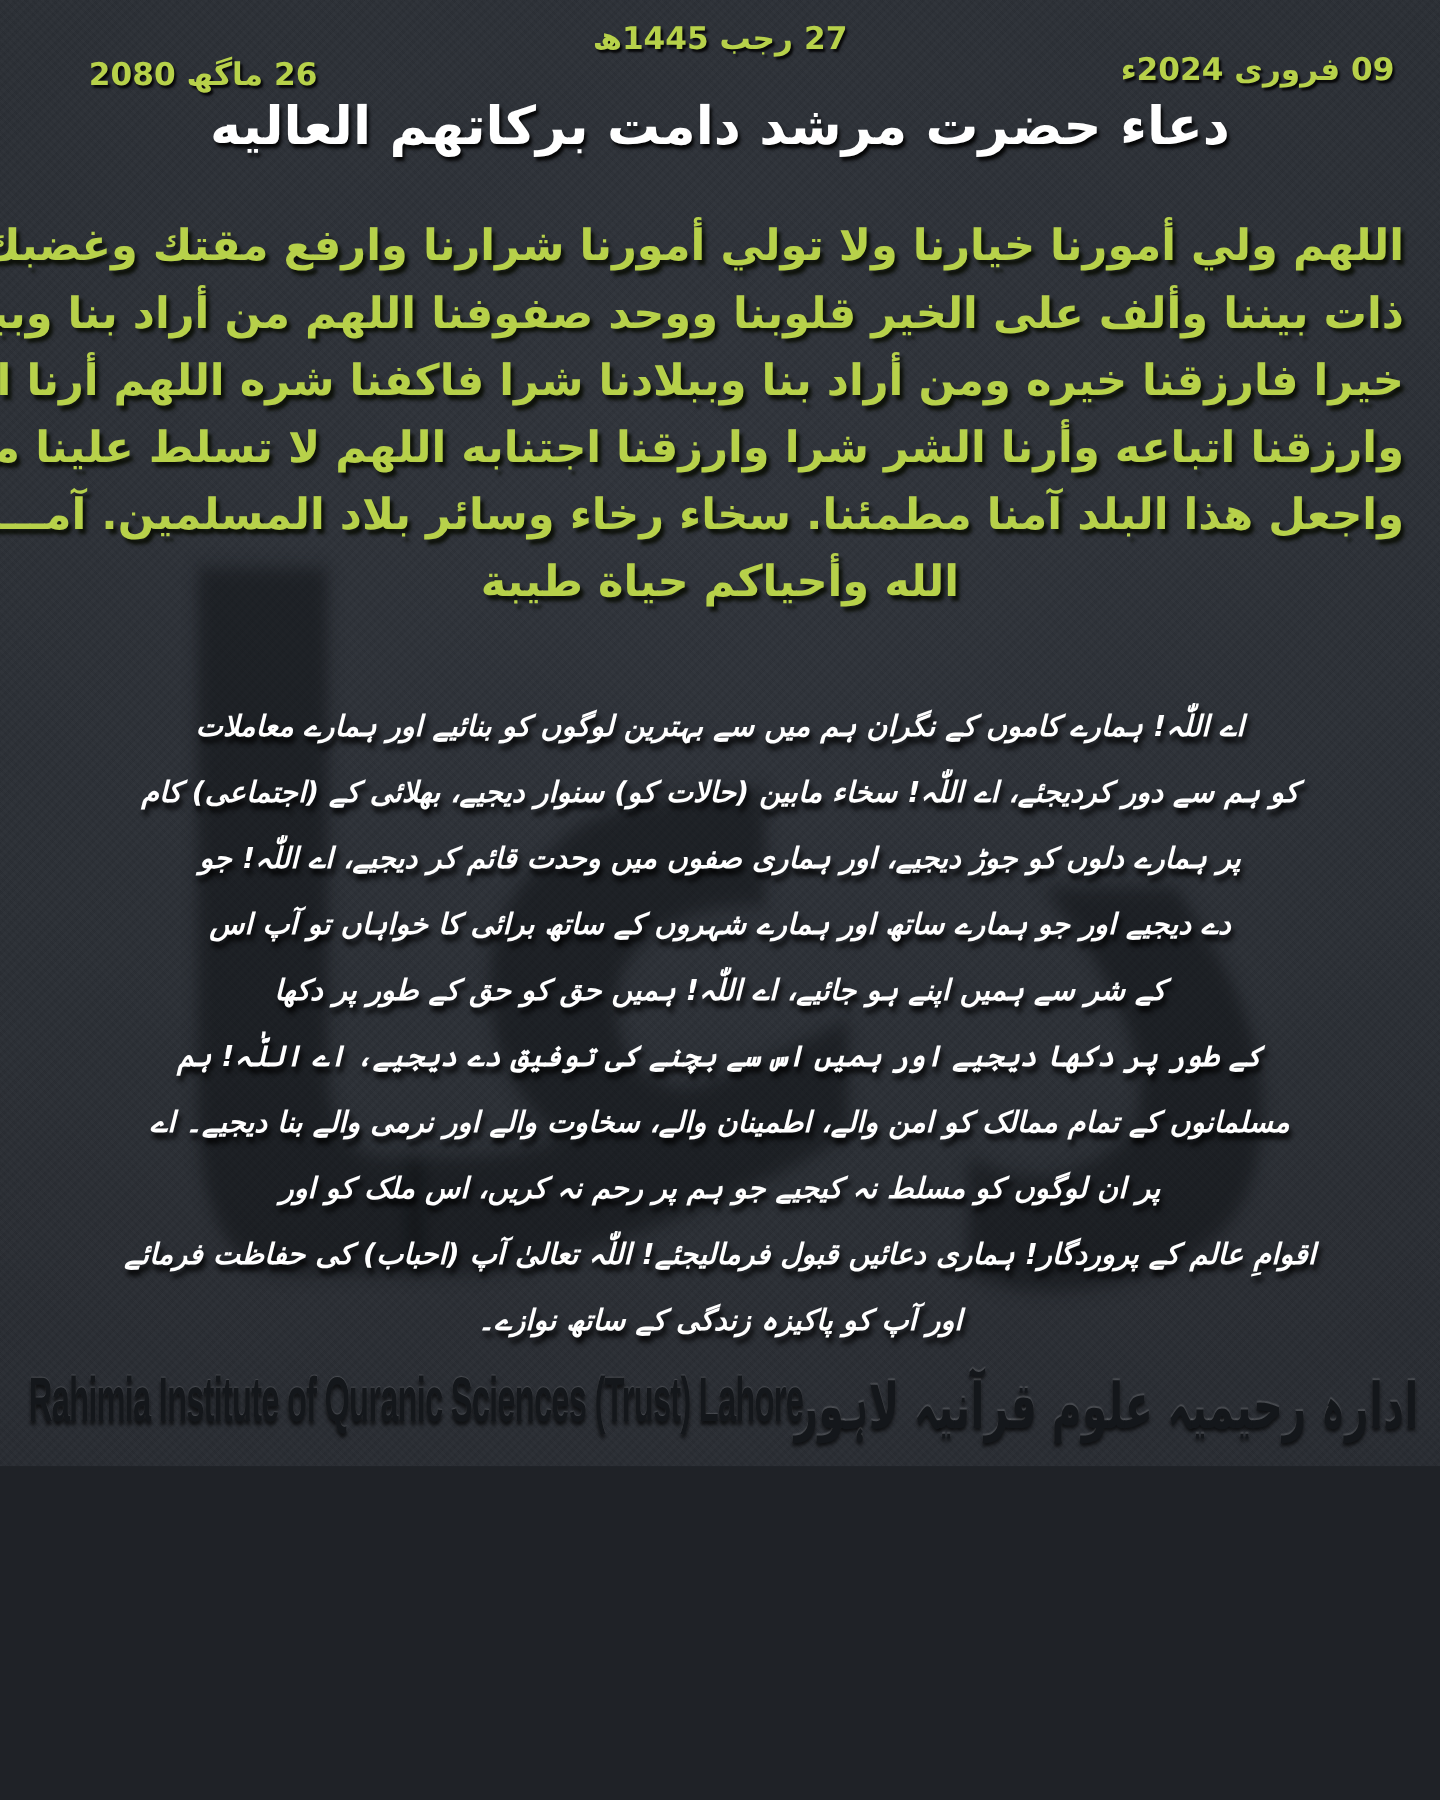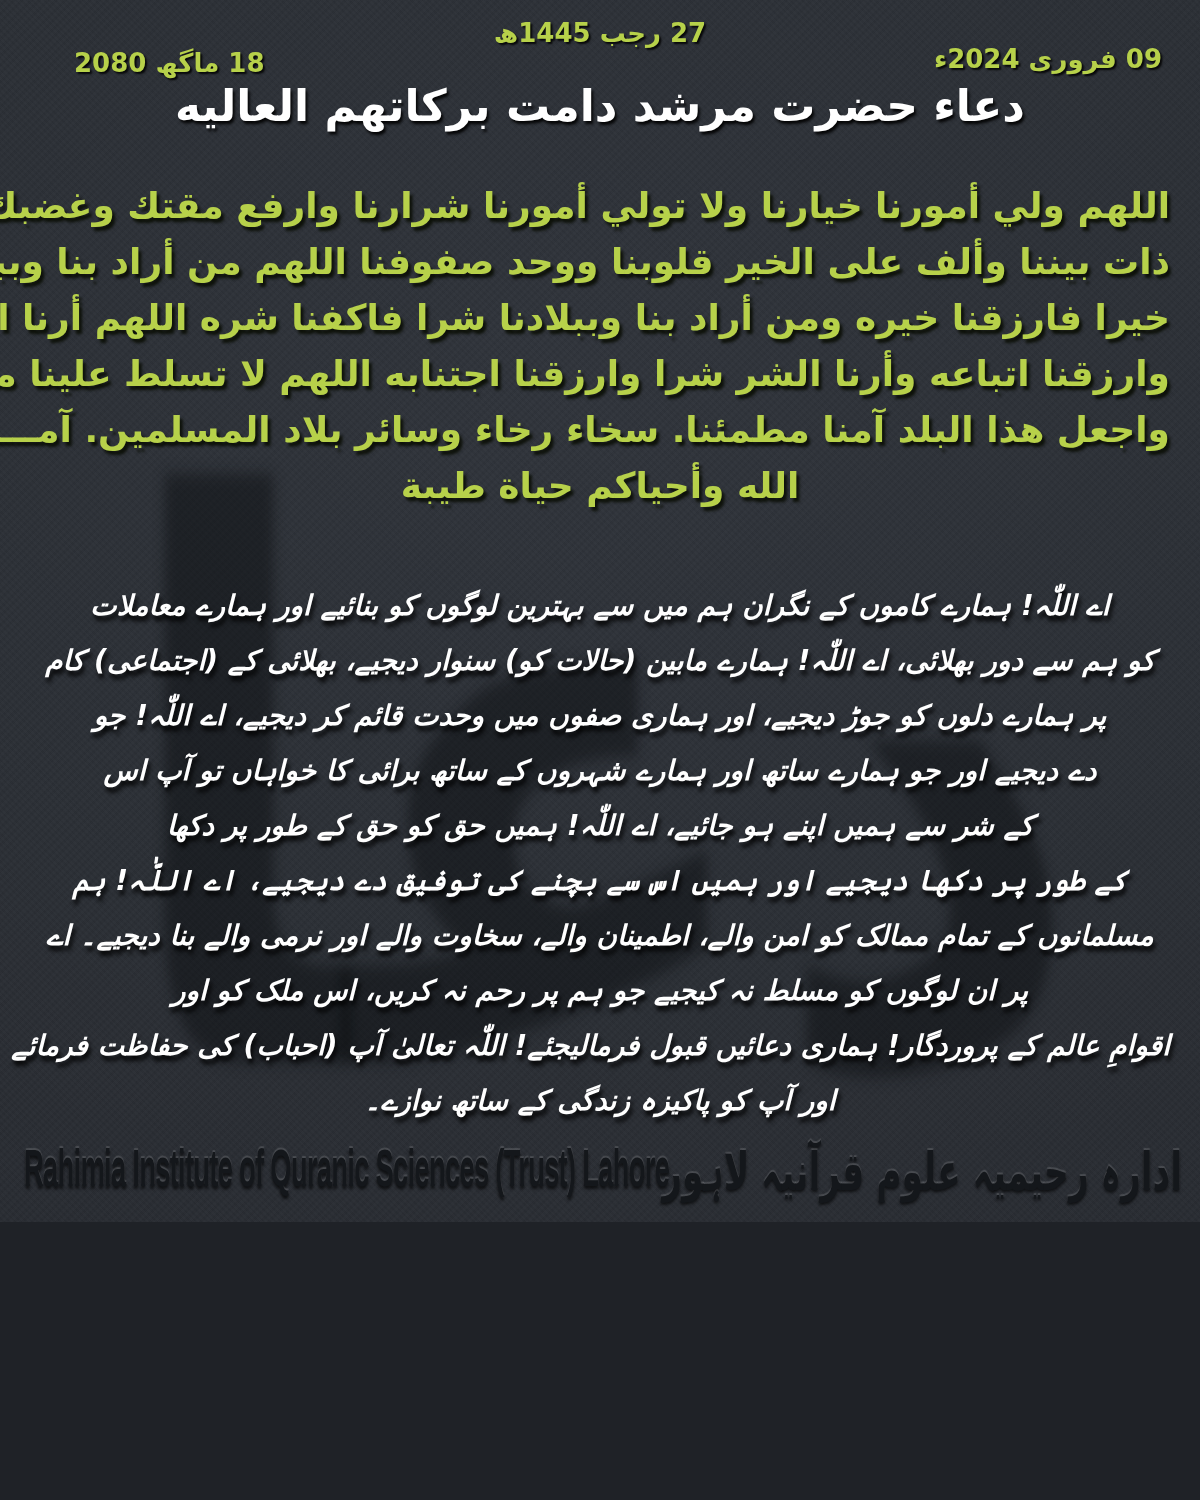--- a/index.html
+++ b/index.html
@@ -80,21 +80,21 @@
     text-shadow: 3px 4px 3px rgba(8,12,2,0.85);
   }
   .arabic .line { white-space: nowrap; }
 
   .urdu {
     top: 578px;
     left: 30px;
     right: 30px;
     text-align: center;
     color: #ffffff;
-    font-size: 28px;
+    font-size: 24px;
     font-weight: bold;
     font-style: italic;
     line-height: 55px;
     text-shadow: 2px 5px 4px rgba(0,0,0,0.9);
   }
   .urdu .line { white-space: nowrap; }
 
   .footer-en {
     left: 24px;
     bottom: 32px;
@@ -126,36 +126,36 @@
 <div class="poster">
 
   <div class="grain"></div>
 
   <div class="watermark" dir="rtl">دعا</div>
 
   <div class="layer hdr-date date-center" dir="rtl">27 رجب 1445ھ</div>
 
   <div class="layer hdr-date date-right" dir="rtl">09 فروری 2024ء</div>
 
-  <div class="layer hdr-date date-left" dir="rtl">18 ماگھ 2080</div>
+  <div class="layer hdr-date date-left" dir="rtl">26 ماگھ 2080</div>
 
   <h1 class="layer title" dir="rtl">دعاء حضرت مرشد دامت برکاتهم العاليه</h1>
 
   <section class="layer arabic" dir="rtl">
     <div class="line">اللهم ولي أمورنا خيارنا ولا تولي أمورنا شرارنا وارفع مقتك وغضبك عنا اللهم أصلح</div>
     <div class="line">ذات بيننا وألف على الخير قلوبنا ووحد صفوفنا اللهم من أراد بنا وببلادنا</div>
     <div class="line">خيرا فارزقنا خيره ومن أراد بنا وببلادنا شرا فاكفنا شره اللهم أرنا الحق حقا</div>
     <div class="line">وارزقنا اتباعه وأرنا الشر شرا وارزقنا اجتنابه اللهم لا تسلط علينا من لا يرحمنا</div>
     <div class="line">واجعل هذا البلد آمنا مطمئنا. سخاء رخاء وسائر بلاد المسلمين. آمــــين يارب العالمين حفظكم</div>
     <div class="line">الله وأحياكم حياة طيبة</div>
   </section>
 
   <section class="layer urdu" dir="rtl">
     <div class="line">اے اللّٰہ! ہمارے کاموں کے نگران ہم میں سے بہترین لوگوں کو بنائیے اور ہمارے معاملات</div>
-    <div class="line">کو ہم سے دور بھلائی، اے اللّٰہ! ہمارے مابین (حالات کو) سنوار دیجیے، بھلائی کے (اجتماعی) کام</div>
+    <div class="line">کو ہم سے دور کردیجئے، اے اللّٰہ! سخاء مابین (حالات کو) سنوار دیجیے، بھلائی کے (اجتماعی) کام</div>
     <div class="line">پر ہمارے دلوں کو جوڑ دیجیے، اور ہماری صفوں میں وحدت قائم کر دیجیے، اے اللّٰہ! جو</div>
     <div class="line">دے دیجیے اور جو ہمارے ساتھ اور ہمارے شہروں کے ساتھ برائی کا خواہاں تو آپ اس</div>
     <div class="line">کے شر سے ہمیں اپنے ہو جائیے، اے اللّٰہ! ہمیں حق کو حق کے طور پر دکھا</div>
     <div class="line">کے طور پر دکھا دیجیے اور ہمیں اس سے بچنے کی توفیق دے دیجیے، اے اللّٰہ! ہم</div>
     <div class="line">مسلمانوں کے تمام ممالک کو امن والے، اطمینان والے، سخاوت والے اور نرمی والے بنا دیجیے۔ اے</div>
     <div class="line">پر ان لوگوں کو مسلط نہ کیجیے جو ہم پر رحم نہ کریں، اس ملک کو اور</div>
     <div class="line">اقوامِ عالم کے پروردگار! ہماری دعائیں قبول فرمالیجئے! اللّٰہ تعالیٰ آپ (احباب) کی حفاظت فرمائے</div>
     <div class="line">اور آپ کو پاکیزہ زندگی کے ساتھ نوازے۔</div>
   </section>
 

